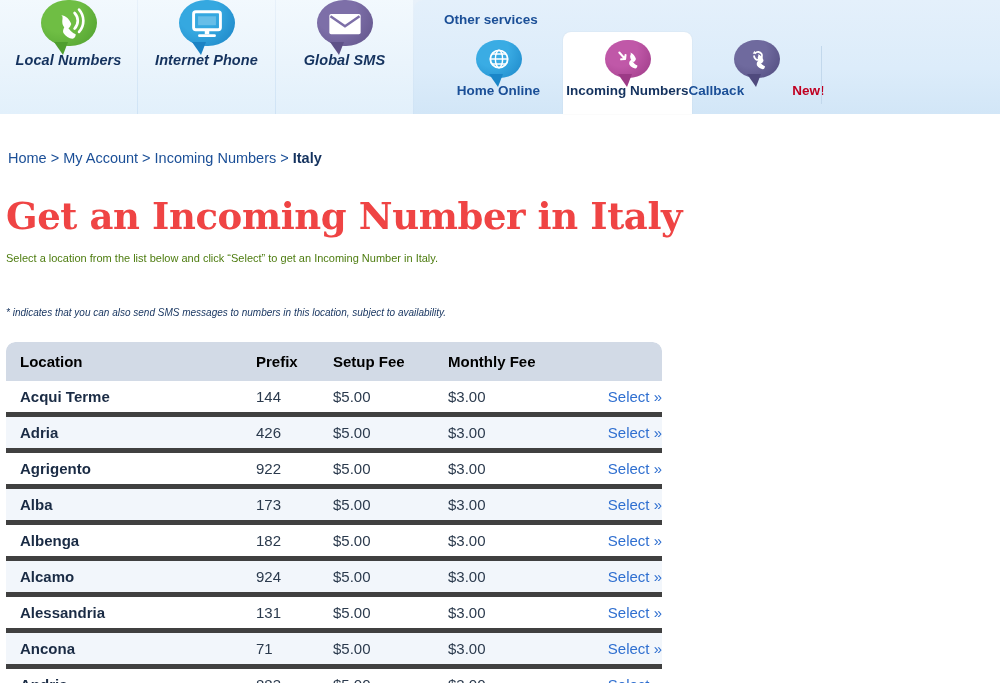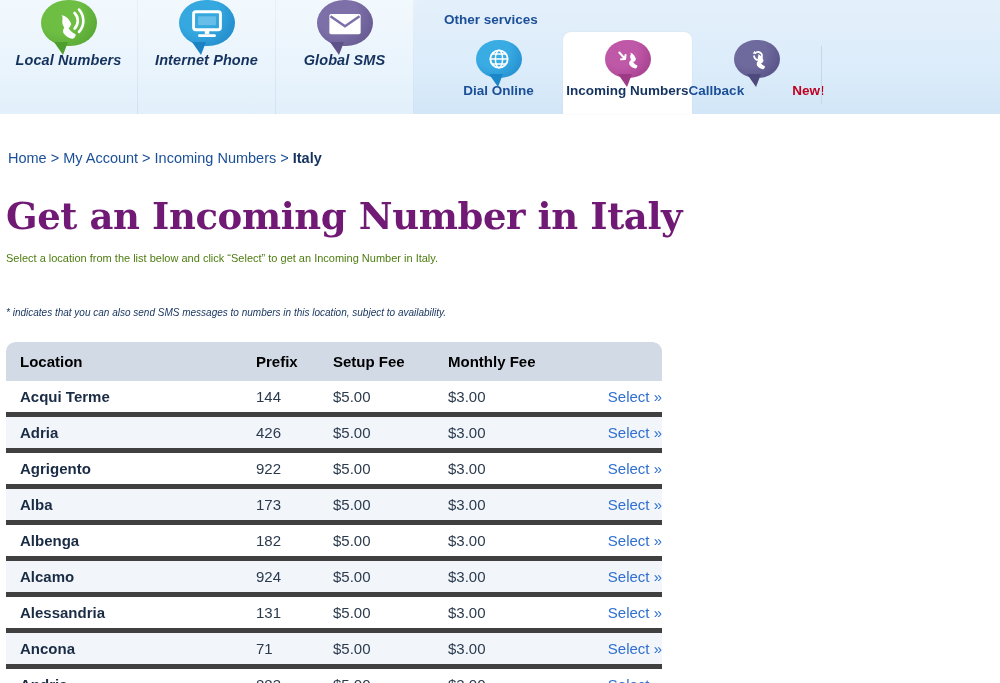--- a/index.html
+++ b/index.html
@@ -159,21 +159,21 @@
   }
   .breadcrumb .sep { color: #1b4f97; margin: 0 4px; }
   .breadcrumb .current { color: #14325e; font-weight: bold; margin-top: 48px; }
 
   
   .page-title {
     margin: 28px 0 0 6px;
     font-family: "DejaVu Serif", "Liberation Serif", serif;
     font-size: 37px;
     font-weight: bold;
-    color: #701a75;
+    color: #ef4444;
     letter-spacing: -0.4px;
   }
   .intro {
     margin: 14px 0 0 6px;
     font-size: 11px;
     color: #4d7c0f;
   }
   .note {
     margin: 42px 0 0 6px;
     font-size: 10px;
@@ -269,21 +269,21 @@
     <div class="other-services-title">Other services</div>
     <div class="stabs">
         <div class="stab">
           <div class="bubble sm" style="background: radial-gradient(circle at 34% 26%, rgb(58, 172, 228) 0%, rgb(58, 172, 228) 40%, rgb(27, 134, 200) 100%); --tail: #1b86c8;">
             <svg width="36" height="30" viewBox="0 0 38 34" style="transform:scale(0.82)">
               <circle cx="19" cy="17" r="12" fill="none" stroke="#fff" stroke-width="2.6"></circle>
               <ellipse cx="19" cy="17" rx="5" ry="12" fill="none" stroke="#fff" stroke-width="2"></ellipse>
               <path d="M7 17h24M9.5 10h19M9.5 24h19" stroke="#fff" stroke-width="2"></path>
             </svg>
           </div>
-          <span class="stab-label"><span>Dial Online</span></span>
+          <span class="stab-label"><span>Home Online</span></span>
         </div>
         <div class="stab active">
           <div class="bubble sm" style="background: radial-gradient(circle at 34% 26%, rgb(192, 88, 168) 0%, rgb(192, 88, 168) 40%, rgb(156, 58, 134) 100%); --tail: #9c3a86;">
             <svg width="36" height="30" viewBox="0 0 38 34" style="transform:scale(0.82)">
               <path d="M22 8c4 1 7 5 8 9-1 3-2 4-4 4-2-1-4-4-4-7 0-3 2-4 0-6z" fill="#fff"></path>
               <path d="M21 25c2 3 5 5 8 5 2 0 3-2 3-4-3-1-6-4-8-8-3 1-4 4-3 7z" fill="#fff"></path>
               <path d="M7 8l8 9M15 17l-5.5.5M15 17l.6-5.6" stroke="#fff" stroke-width="2.8" fill="none" stroke-linecap="round" stroke-linejoin="round"></path>
             </svg>
           </div>
           <span class="stab-label"><span>Incoming Numbers</span></span>

